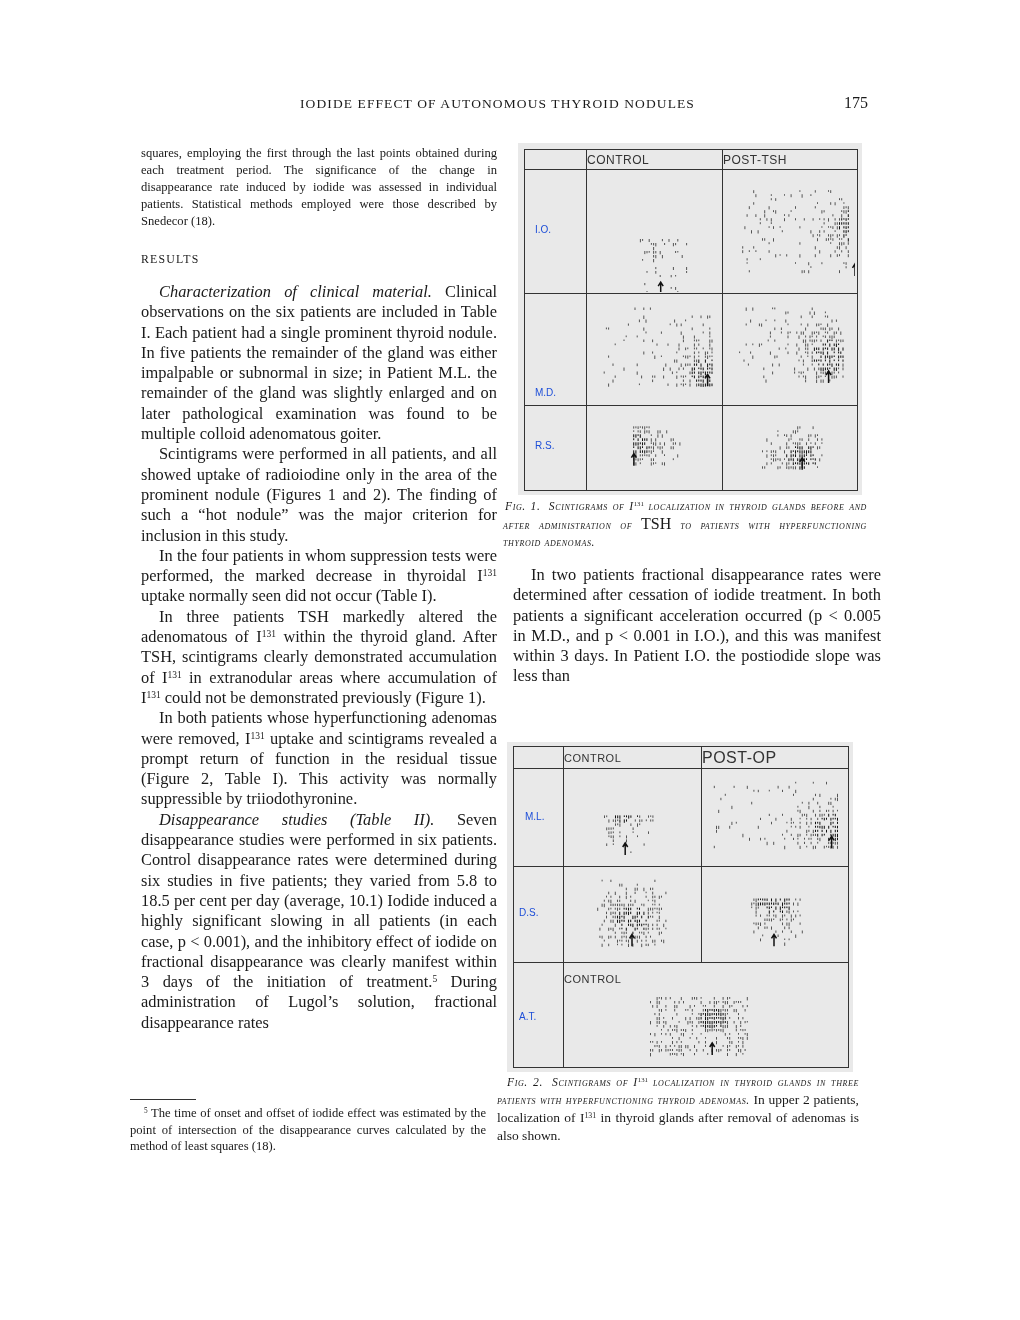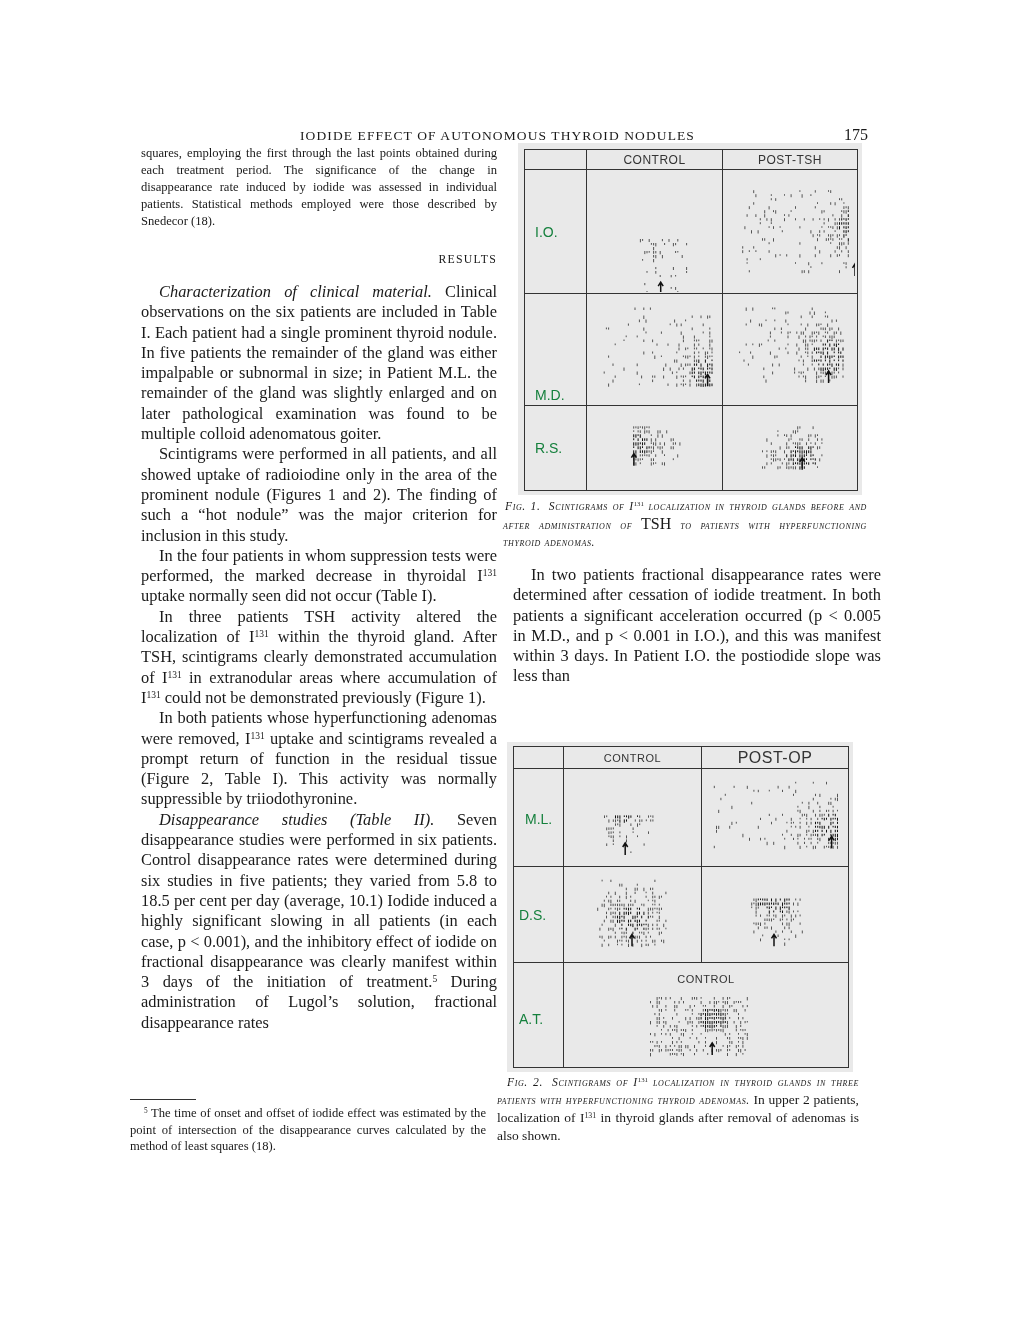--- a/index.html
+++ b/index.html
@@ -1,38 +1,38 @@
 <!DOCTYPE html>
 <html><head>
 <meta charset="utf-8">
 <style>
   html, body { margin:0; padding:0; background:#ffffff; }
   body { width:1020px; height:1320px; position:relative; overflow:hidden;
          font-family:"Liberation Serif","DejaVu Serif",serif; color:#1a1a1a; }
-  .header { position:absolute; top:128px; left:0; width:1020px; height:20px; }
+  .header { position:absolute; top:96px; left:0; width:1020px; height:20px; }
   .running-head { position:absolute; left:300px; top:0; font-size:13.5px; letter-spacing:1.1px; }
   .page-num { position:absolute; left:844px; top:-2px; font-size:16px;text-align:center; }
 
   .col { position:absolute; text-align:justify;margin-left:11px; }
   .left { left:130px; width:356px; }
   .right { left:502px; width:368px; }
 
   .small { font-size:12.6px; line-height:17px; }
   .body { font-size:16.4px; line-height:20.3px; }
   p { margin:0; }
   .indent { text-indent:18px; }
-  .heading { text-align:right; font-size:11.8px; letter-spacing:1.2px; margin:22px 0 15px 0; }
+  .heading { text-align:left; font-size:11.8px; letter-spacing:1.2px; margin:22px 0 15px 0; }
   sup { font-size:0.58em; vertical-align:0.55em; line-height:0; }
   i { font-style:italic; }
 
   .figure { position:absolute; background:#e9e9e9; }
   .grid { position:absolute; border:1.5px solid #333; box-sizing:border-box; }
   .cell { position:absolute; box-sizing:border-box; }
-  .hdr { font-family:"Liberation Sans","DejaVu Sans",sans-serif; font-size:12px; color:#333; text-align:center; letter-spacing:0.5px; }
-  .rowlabel { font-family:"Liberation Sans","DejaVu Sans",sans-serif; font-size:14px; color:#15803d; }
+  .hdr { font-family:"Liberation Sans","DejaVu Sans",sans-serif; font-size:12px; color:#333; text-align:left; letter-spacing:0.5px; }
+  .rowlabel { font-family:"Liberation Sans","DejaVu Sans",sans-serif; font-size:10px; color:#1d4ed8; }
   .scan { position:absolute; }
   .caption { position:absolute; font-size:11.6px; line-height:17px; text-align:justify; }
   .sc { font-variant:small-caps; letter-spacing:0.6px;font-style:italic; }
   .footnote-rule { position:absolute; left:130px; top:1099px; width:66px; border-top:1px solid #333; }
   .footnote { position:absolute; left:130px; top:1105px; width:356px; font-size:12.6px; line-height:16.5px; text-align:justify; }
 </style>
 </head>
 <body>
 
 <div class="header">
@@ -40,21 +40,21 @@
   <span class="page-num">175</span>
 </div>
 
 <div class="col left" style="top:145px;">
   <p class="small">squares, employing the first through the last points obtained during each treatment period. The significance of the change in disappearance rate induced by iodide was assessed in individual patients. Statistical methods employed were those described by Snedecor (18).</p>
   <div class="heading">RESULTS</div>
   <div class="body">
     <p class="indent"><i>Characterization of clinical material.</i><span> Clinical observations on the six patients are included in Table I. Each patient had a single prominent thyroid nodule. In five patients the remainder of the gland was either impalpable or subnormal in size; in Patient M.L. the remainder of the gland was slightly enlarged and on later pathological examination was found to be multiple colloid adenomatous goiter.</span></p>
     <p class="indent">Scintigrams were performed in all patients, and all showed uptake of radioiodine only in the area of the prominent nodule (Figures 1 and 2). The finding of such a “hot nodule” was the major criterion for inclusion in this study.</p>
     <p class="indent"><span>In the four patients in whom suppression tests were performed, the marked decrease in thyroidal I</span><sup>131</sup><span> uptake normally seen did not occur (Table I).</span></p>
-    <p class="indent"><span>In three patients TSH activity altered the localization of I</span><sup>131</sup><span> within the thyroid gland. After TSH, scintigrams clearly demonstrated accumulation of I</span><sup>131</sup><span> in extranodular areas where accumulation of I</span><sup>131</sup><span> could not be demonstrated previously (Figure 1).</span></p>
+    <p class="indent"><span>In three patients TSH markedly altered the adenomatous of I</span><sup>131</sup><span> within the thyroid gland. After TSH, scintigrams clearly demonstrated accumulation of I</span><sup>131</sup><span> in extranodular areas where accumulation of I</span><sup>131</sup><span> could not be demonstrated previously (Figure 1).</span></p>
     <p class="indent"><span>In both patients whose hyperfunctioning adenomas were removed, I</span><sup>131</sup><span> uptake and scintigrams revealed a prompt return of function in the residual tissue (Figure 2, Table I). This activity was normally suppressible by triiodothyronine.</span></p>
     <p class="indent"><i>Disappearance studies (Table II).</i><span> Seven disappearance studies were performed in six patients. Control disappearance rates were determined during six studies in five patients; they varied from 5.8 to 18.5 per cent per day (average, 10.1) Iodide induced a highly significant slowing in all patients (in each case, p &lt; 0.001), and the inhibitory effect of iodide on fractional disappearance was clearly manifest within 3 days of the initiation of treatment.</span><sup>5</sup><span> During administration of Lugol’s solution, fractional disappearance rates</span></p>
   </div>
 </div>
 
 <div class="footnote-rule"></div>
 <div class="footnote"><span style="display:inline-block;width:14px;"></span><sup>5</sup><span> The time of onset and offset of iodide effect was estimated by the point of intersection of the disappearance curves calculated by the method of least squares (18).</span></div>
 
 <div class="figure" style="left:518px; top:143px; width:344px; height:352px;">
   <div class="grid" style="left:6px; top:6px; width:334px; height:342px;">

